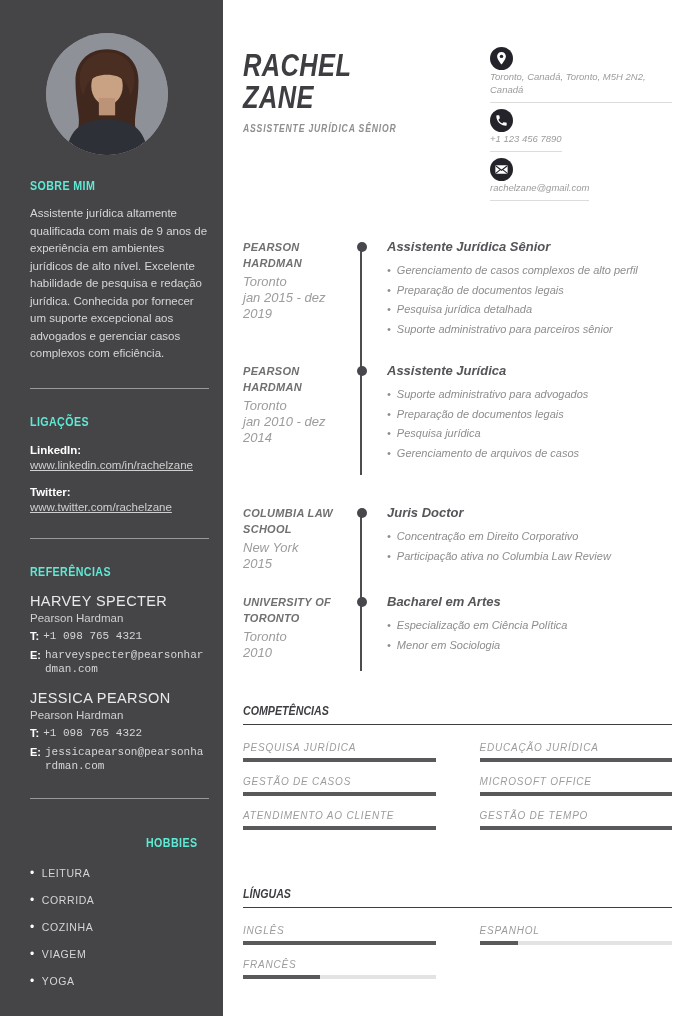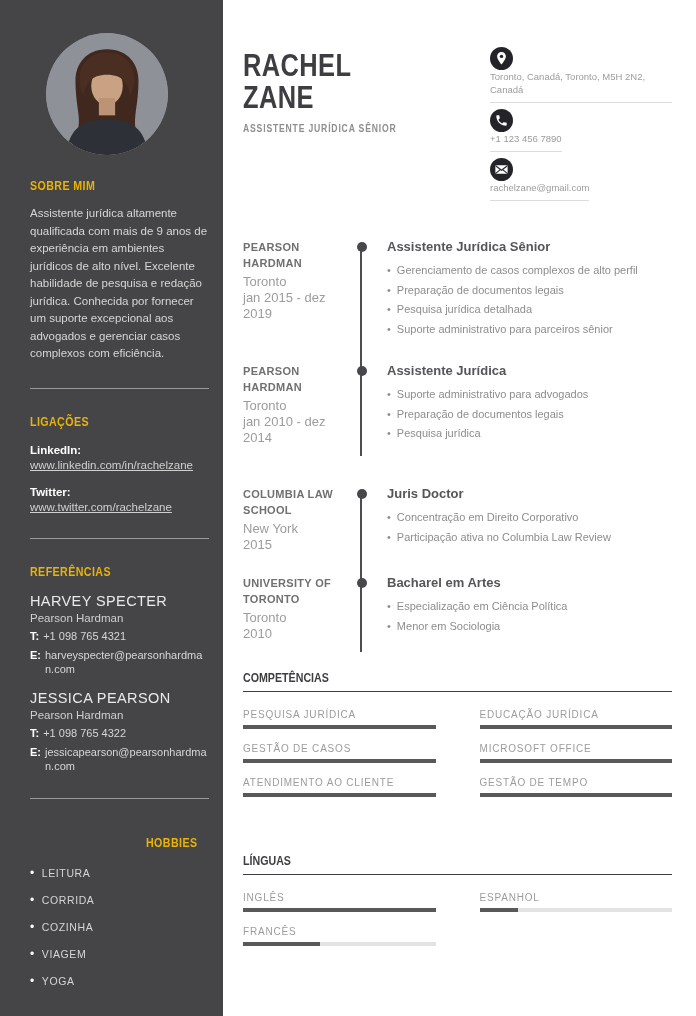--- a/index.html
+++ b/index.html
@@ -14,54 +14,54 @@
   }
   *{margin:0;padding:0;box-sizing:border-box;}
   html,body{background:#fff;}
   body{font-family:"Liberation Sans","DejaVu Sans",sans-serif;}
   .page{width:696px;height:1016px;display:flex;background:#fff;overflow:hidden;margin:0 auto;box-shadow:0 0 0 1px #eee;}
 
   
   .sidebar{width:223px;min-width:223px;background:var(--sidebar-bg);color:var(--side-text);padding:0 14px 20px 30px;}
   .avatar-wrap{width:122px;height:122px;border-radius:50%;overflow:hidden;margin:33px 0 0 16px;background:#8f9198;}
   .avatar-wrap svg{display:block;width:100%;height:100%;}
-  .side-h{color:#eab308;font-size:13px;font-weight:700;letter-spacing:.5px;}
+  .side-h{color:#5eead4;font-size:13px;font-weight:700;letter-spacing:.5px;}
   .cond{display:inline-block;transform:scaleX(.82);transform-origin:0 50%;white-space:nowrap;}
   .about-title{margin-top:23px;}
   .about-text{margin-top:12px;font-size:11.5px;line-height:17.5px;color:var(--side-text);}
   .side-div{border:none;border-top:1px solid rgba(255,255,255,.45);margin-top:25px;}
   .links-title{margin-top:25px;}
   .link-item{margin-top:15px;font-size:11.5px;}
   .link-label{font-weight:700;color:#fff;}
   .link-url{margin-top:3px;color:#cfcfcf;text-decoration:underline;cursor:pointer;word-break:break-all;}
   .refs-title{margin-top:25px;}
   .ref-item{margin-top:14px;}
   .ref-name{font-size:14.5px;letter-spacing:.4px;color:#e9e9e9;}
   .ref-company{font-size:11.5px;color:#cfcfcf;margin-top:3px;}
   .ref-line{display:flex;font-size:11px;margin-top:5px;line-height:14px;}
   .ref-line .lbl{font-weight:700;color:#fff;margin-right:4px;}
-  .ref-line .val{flex:1;color:var(--side-text);word-break:break-all;}
+  .ref-line .val{flex:1;color:var(--side-text);word-break:break-all;font-family:Liberation Mono, monospace;}
   .hobbies-title{margin-top:36px;text-align:right;}
   .hobby-list{margin-top:16px;list-style:none;}
   .hobby-item{display:flex;align-items:center;font-size:10.5px;letter-spacing:.6px;color:var(--side-text);margin-bottom:13px;}
   .hobby-item::before{content:"•";color:#fff;margin-right:7px;font-size:12px;}
 
   
-  .main{flex:1;padding:50px 24px 0 20px;}
+  .main{flex:1;padding:50px 24px 0 20px;font-style:italic;}
   .header{display:flex;justify-content:space-between;}
   .name-line{font-size:31px;line-height:32px;font-weight:800;color:var(--dark);letter-spacing:.5px;}
   .job-title{margin-top:8px;font-size:10.5px;font-weight:700;letter-spacing:1px;color:#8e8e8e;}
   .contact{width:182px;margin-top:-3px;}
   .contact-row{display:flex;align-items:flex-start;margin-bottom:6px;flex-direction:column;}
   .contact-icon{width:23px;height:23px;min-width:23px;margin-right:8px;}
   .contact-text{flex:1;font-size:9.5px;line-height:13px;color:var(--muted);padding-bottom:6px;border-bottom:1px solid #dcdcdc;}
 
   .section-exp{margin-top:32px;}
   .section-edu{margin-top:40px;}
-  .section-skills{margin-top:28px;}
+  .section-skills{margin-top:42px;}
   .section-lang{margin-top:56px;}
   .sec-h{font-size:13px;font-weight:700;color:var(--dark);border-bottom:1.5px solid var(--dark);padding-bottom:6px;}
 
   .entries{position:relative;margin-top:17px;}
   .entries::before{content:"";position:absolute;left:117px;top:7px;bottom:-10px;width:1.5px;background:#4d4d4f;}
   .entry{display:grid;grid-template-columns:118px 1fr;}
   .entry + .entry{margin-top:22px;}
   .entry-left{padding-right:10px;}
   .company{font-size:11px;font-weight:600;letter-spacing:.3px;color:#707072;line-height:16px;margin-bottom:3px;}
   .muted-line{font-size:13px;color:var(--muted);line-height:16px;}
@@ -222,20 +222,21 @@
             <div class="muted-line">Toronto</div>
             <div class="muted-line">jan 2010 - dez 2014</div>
           </div>
           <div class="entry-right">
             <span class="tdot"></span>
             <div class="role">Assistente Jurídica</div>
             <ul class="bullets">
               <li>Suporte administrativo para advogados</li>
               <li>Preparação de documentos legais</li>
               <li>Pesquisa jurídica</li>
+              <li>Gerenciamento de arquivos de casos</li>
             </ul>
           </div>
         </div>
 
       </div>
     </section>
 
     <section class="section-edu">
       <div class="entries">
 

